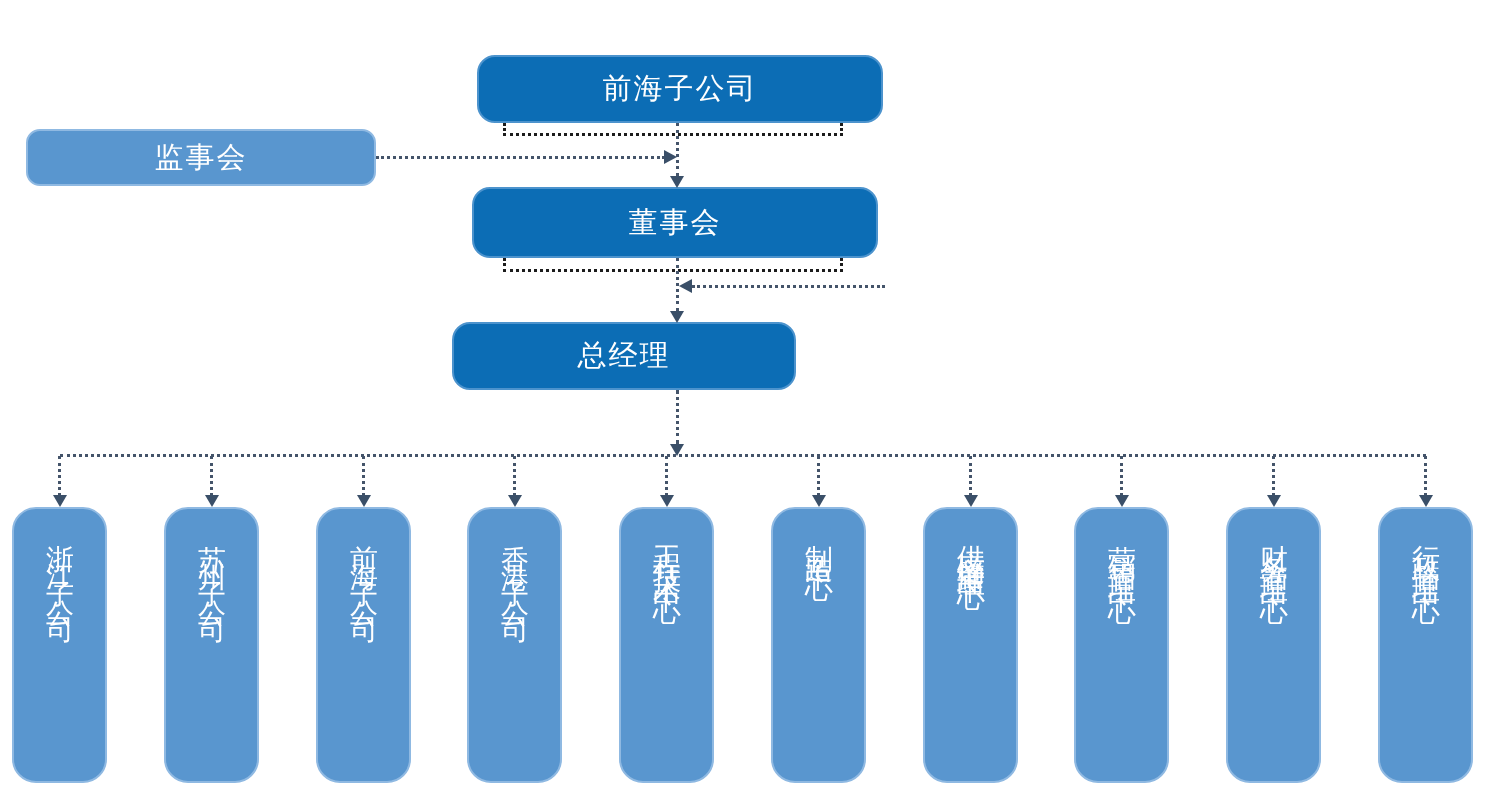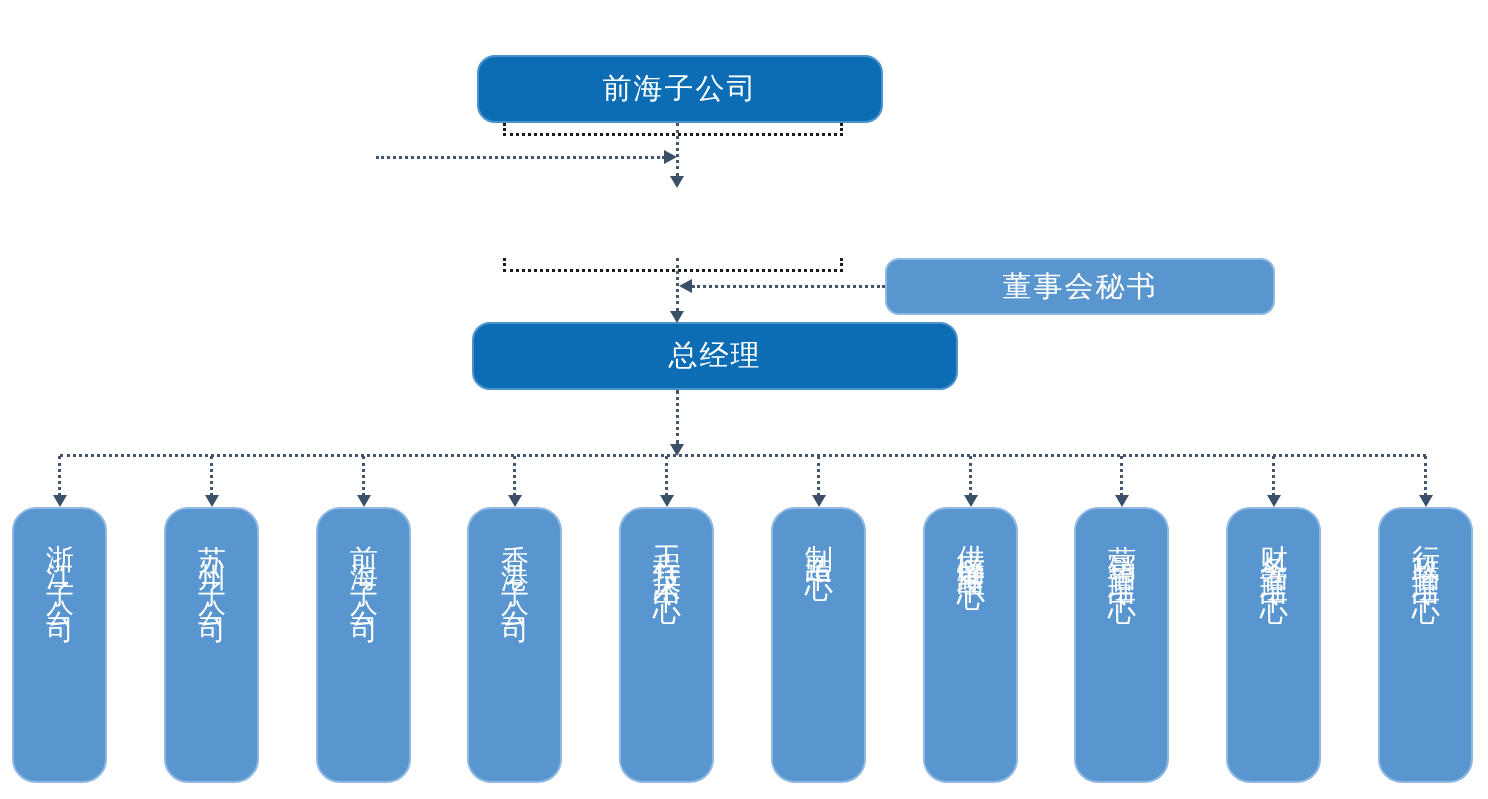--- a/index.html
+++ b/index.html
@@ -11,21 +11,21 @@
   .node{
     position:absolute;box-sizing:border-box;display:flex;align-items:center;justify-content:center;
     color:#fff;font-size:29px;letter-spacing:2px;white-space:nowrap;
   }
   .node.dark{background:var(--dark-box);border:2px solid var(--dark-box-border);border-radius:18px;}
   .node.light{background:var(--light-box);border:2px solid var(--light-box-border);border-radius:14px;}
   #node-shareholders{left:477px;top:55px;width:406px;height:68px;}
   #node-supervisory{left:26px;top:129px;width:350px;height:57px;}
   #node-board{left:472px;top:187px;width:406px;height:71px;}
   #node-secretary{left:885px;top:258px;width:390px;height:57px;}
-  #node-gm{left:472px;top:322px;width:486px;height:68px;}
+  #node-gm{left:452px;top:322px;width:344px;height:68px;}
 
   .dept{
     position:absolute;box-sizing:border-box;top:507px;width:95px;height:276px;
     background:var(--light-box);border:2px solid var(--light-box-border);border-radius:24px;
     display:flex;justify-content:center;
   }
   .dept-label{
     writing-mode:vertical-rl;text-orientation:upright;
     color:#fff;font-size:28px;line-height:1;margin-top:14px;
   }
@@ -54,22 +54,25 @@
   #arrow-secretary{left:679px;top:279px;}
 </style>
 </head>
 <body>
 
 <div id="canvas">
 
   <div class="node dark" id="node-shareholders">
     <span>前海子公司</span>
   </div>
-  <div class="node light" id="node-secretary">
-    <span>董事会秘书</span>
+  <div class="node light" id="node-supervisory">
+    <span>监事会</span>
+  </div>
+  <div class="node dark" id="node-board">
+    <span>董事会</span>
   </div>
   <div class="node dark" id="node-gm">
     <span>总经理</span>
   </div>
 
   <div class="bracket" id="bracket-shareholders"></div>
   <div class="bracket" id="bracket-board"></div>
 
   <div class="dot-v" id="vline-shareholders-board"></div>
   <div class="arrow down" id="arrow-board"></div>

